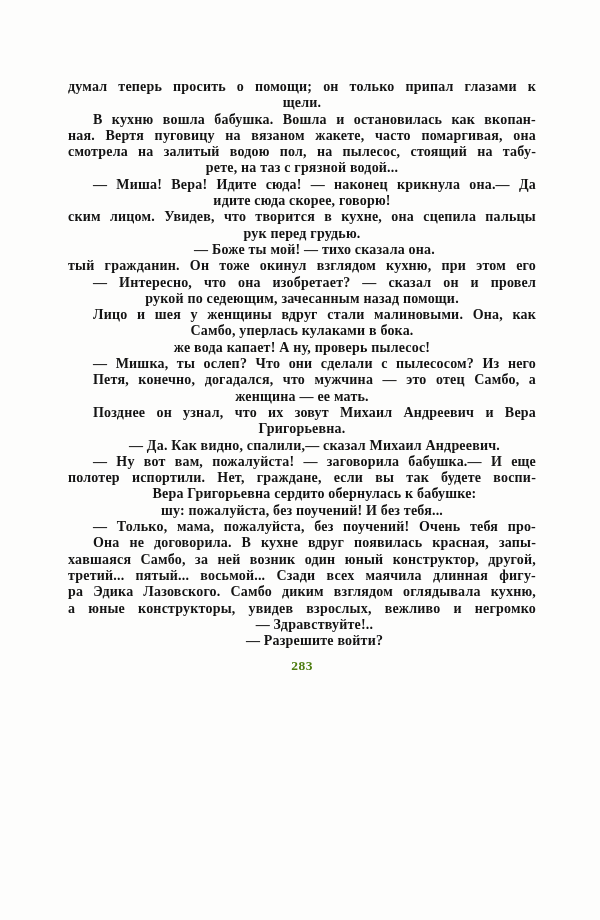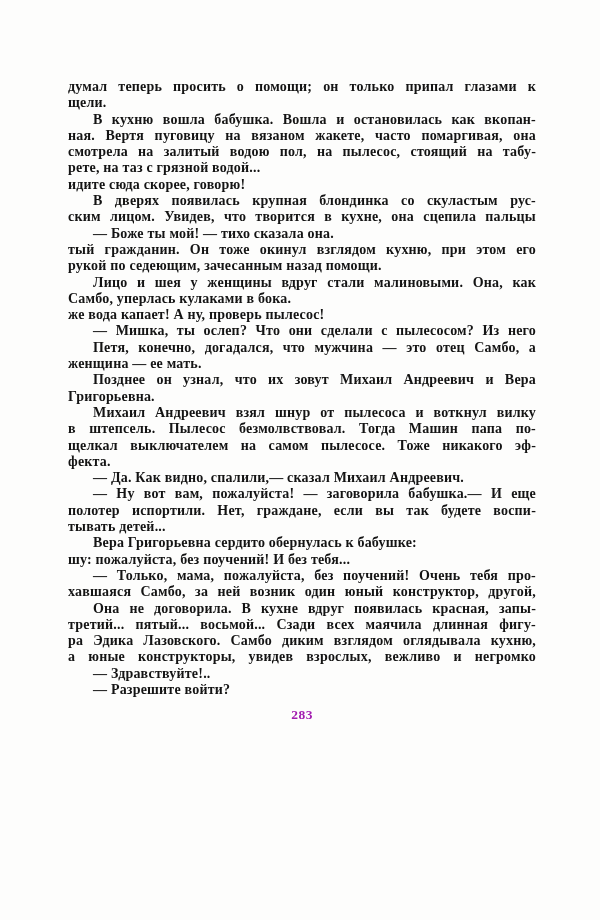--- a/index.html
+++ b/index.html
@@ -31,111 +31,106 @@
     font-size: 14px;
     line-height: 16.3px;
     font-weight: bold;
     letter-spacing: 0.2px;
   }
   .para {
     margin: 0;
     padding: 0;
   }
   .line {
-    text-align: left;
+    text-align: center;
     min-height: 16.3px;
   }
   .line.just {
     text-align: justify;
     text-align-last: justify;
   }
   .line.first-indent {
     text-indent: 25px;
   }
   .page-number {
     margin-top: 9px;
     text-align: center;
     font-weight: 600;
     font-size: 13.5px;
-    color: #a21caf;
+    color: #4d7c0f;
     letter-spacing: 0.5px;
   }
 </style>
 </head>
 <body>
 
 <div class="book-page">
   <div class="text-block">
 
     <div class="para">
         <div class="line just">думал теперь просить о помощи; он только припал глазами к</div>
         <div class="line">щели.</div>
       </div>
       <div class="para">
         <div class="line just first-indent">В кухню вошла бабушка. Вошла и остановилась как вкопан-</div>
         <div class="line just">ная. Вертя пуговицу на вязаном жакете, часто помаргивая, она</div>
         <div class="line just">смотрела на залитый водою пол, на пылесос, стоящий на табу-</div>
         <div class="line">рете, на таз с грязной водой...</div>
       </div>
       <div class="para">
+        <div class="line just first-indent">— Миша! Вера! Идите сюда! — наконец крикнула она.— Да</div>
         <div class="line">идите сюда скорее, говорю!</div>
       </div>
       <div class="para">
-        <div class="line just first-indent">В дверях появилась крупная блондинка со скуластым рус-</div>
         <div class="line just">ским лицом. Увидев, что творится в кухне, она сцепила пальцы</div>
+        <div class="line">рук перед грудью.</div>
       </div>
       <div class="para">
         <div class="line first-indent">— Боже ты мой! — тихо сказала она.</div>
       </div>
       <div class="para">
         <div class="line just">тый гражданин. Он тоже окинул взглядом кухню, при этом его</div>
       </div>
       <div class="para">
+        <div class="line just first-indent">— Интересно, что она изобретает? — сказал он и провел</div>
         <div class="line">рукой по седеющим, зачесанным назад помощи.</div>
       </div>
       <div class="para">
         <div class="line just first-indent">Лицо и шея у женщины вдруг стали малиновыми. Она, как</div>
         <div class="line">Самбо, уперлась кулаками в бока.</div>
       </div>
       <div class="para">
         <div class="line">же вода капает! А ну, проверь пылесос!</div>
         <div class="line just first-indent">— Мишка, ты ослеп? Что они сделали с пылесосом? Из него</div>
       </div>
       <div class="para">
         <div class="line just first-indent">Петя, конечно, догадался, что мужчина — это отец Самбо, а</div>
         <div class="line">женщина — ее мать.</div>
       </div>
       <div class="para">
         <div class="line just first-indent">Позднее он узнал, что их зовут Михаил Андреевич и Вера</div>
         <div class="line">Григорьевна.</div>
       </div>
       <div class="para">
-        <div class="line just first-indent">Михаил Андреевич взял шнур от пылесоса и воткнул вилку</div>
-        <div class="line just">в штепсель. Пылесос безмолвствовал. Тогда Машин папа по-</div>
-        <div class="line just">щелкал выключателем на самом пылесосе. Тоже никакого эф-</div>
-        <div class="line">фекта.</div>
-      </div>
-      <div class="para">
         <div class="line first-indent">— Да. Как видно, спалили,— сказал Михаил Андреевич.</div>
       </div>
       <div class="para">
         <div class="line just first-indent">— Ну вот вам, пожалуйста! — заговорила бабушка.— И еще</div>
         <div class="line just">полотер испортили. Нет, граждане, если вы так будете воспи-</div>
-        <div class="line">тывать детей...</div>
       </div>
       <div class="para">
         <div class="line first-indent">Вера Григорьевна сердито обернулась к бабушке:</div>
       </div>
       <div class="para">
         <div class="line">шу: пожалуйста, без поучений! И без тебя...</div>
         <div class="line just first-indent">— Только, мама, пожалуйста, без поучений! Очень тебя про-</div>
       </div>
       <div class="para">
+        <div class="line just first-indent">Она не договорила. В кухне вдруг появилась красная, запы-</div>
         <div class="line just">хавшаяся Самбо, за ней возник один юный конструктор, другой,</div>
-        <div class="line just first-indent">Она не договорила. В кухне вдруг появилась красная, запы-</div>
         <div class="line just">третий... пятый... восьмой... Сзади всех маячила длинная фигу-</div>
         <div class="line just">ра Эдика Лазовского. Самбо диким взглядом оглядывала кухню,</div>
         <div class="line just">а юные конструкторы, увидев взрослых, вежливо и негромко</div>
       </div>
       <div class="para">
         <div class="line first-indent">— Здравствуйте!..</div>
       </div>
       <div class="para">
         <div class="line first-indent">— Разрешите войти?</div>
       </div>

